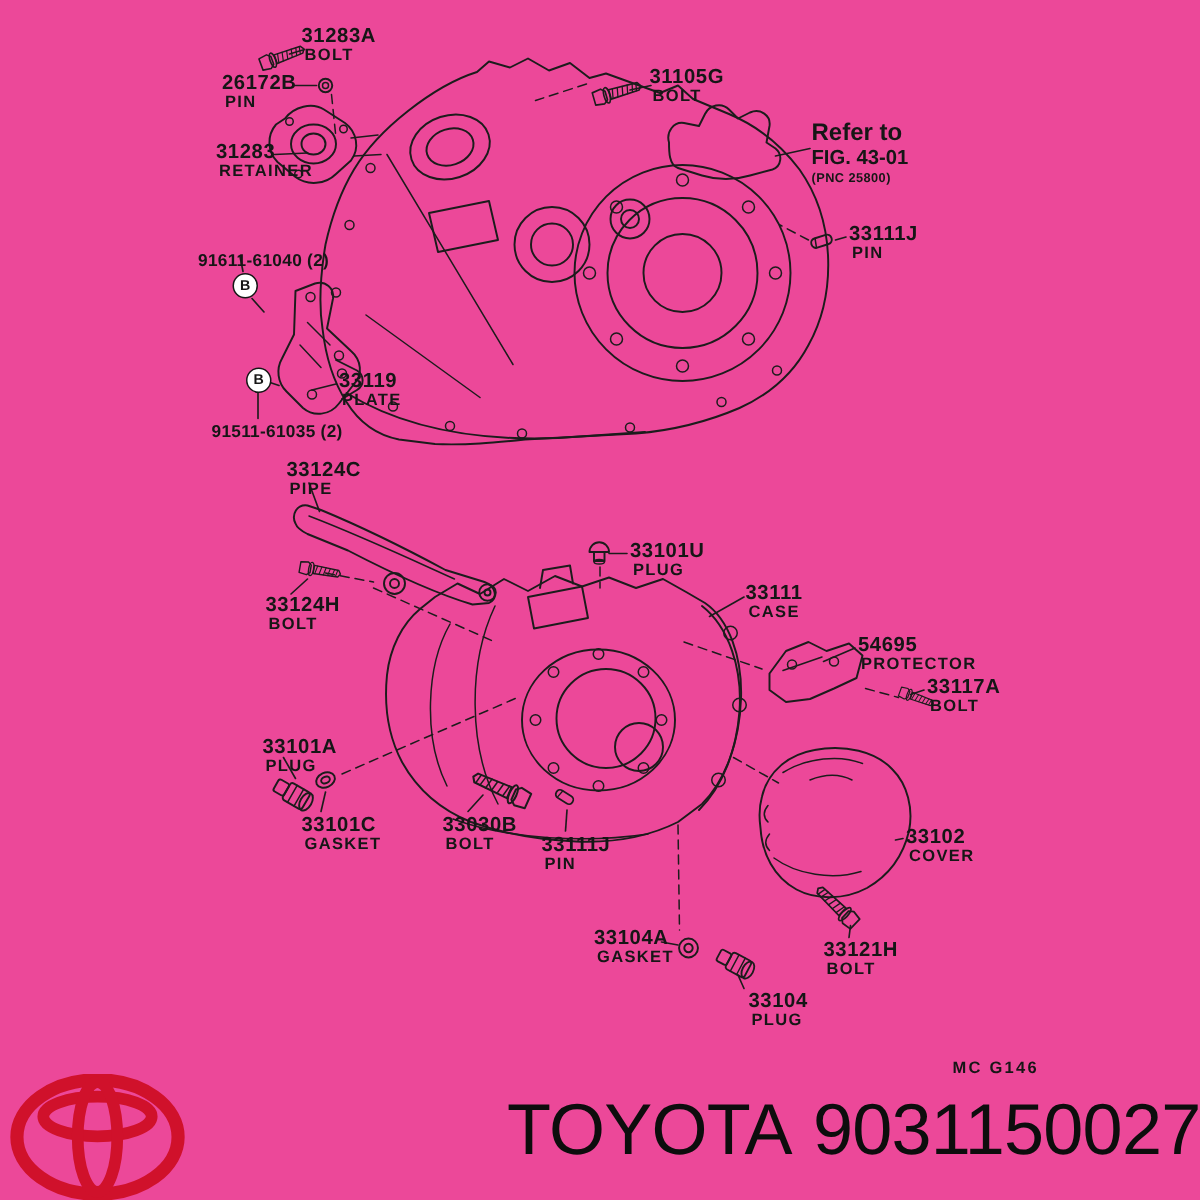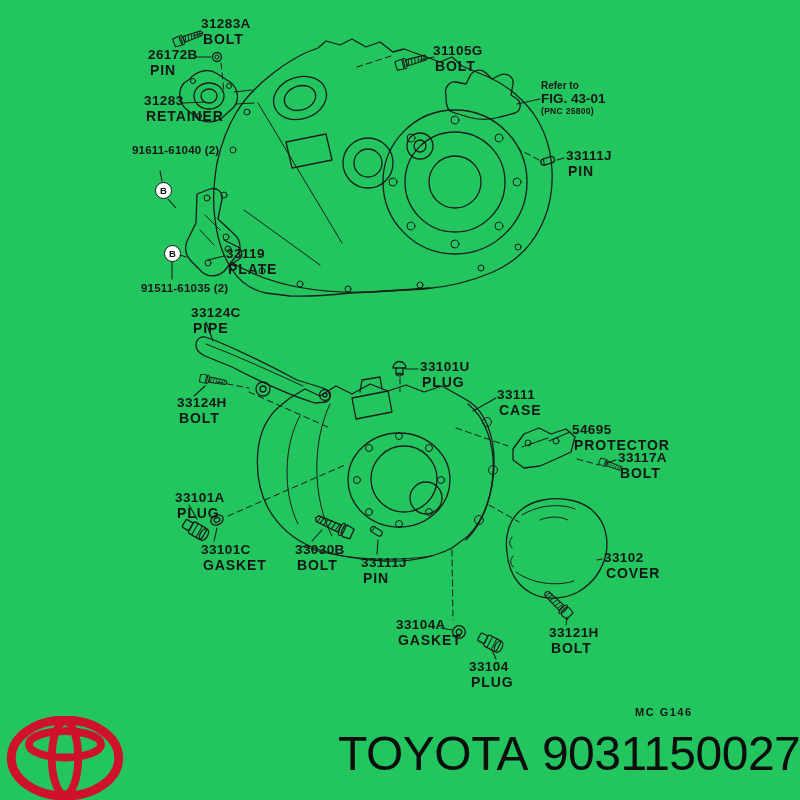--- a/index.html
+++ b/index.html
@@ -1,27 +1,27 @@
 <!DOCTYPE html>
 <html><head>
 <meta charset="utf-8">
 <style>
   html,body{margin:0;padding:0;background:#ffffff;}
-  #stage{position:relative;width:800px;height:800px;background:#22c55e;overflow:hidden;
+  #stage{position:relative;width:800px;height:800px;background:#ec4899;overflow:hidden;
          font-family:"Liberation Sans",sans-serif;color:#161616;}
   svg{position:absolute;left:0;top:0;}
   .plabel{position:absolute;white-space:nowrap;}
   .pnum{display:block;font-weight:bold;font-size:13.5px;line-height:1.05;letter-spacing:.4px;color:#161616;}
-  .pname{display:block;font-weight:bold;font-size:14px;line-height:1.15;letter-spacing:.9px;color:#161616;margin-left:2px;}
+  .pname{display:block;font-weight:bold;font-size:11px;line-height:1.15;letter-spacing:.9px;color:#161616;margin-left:2px;}
   .plabel.small .pnum{font-size:11.5px;letter-spacing:.2px;}
   .callout-b{position:absolute;width:15px;height:15px;border:1.6px solid #161616;border-radius:50%;
              display:flex;align-items:center;justify-content:center;
              font-size:9.5px;font-weight:bold;color:#161616;background:#fff;}
   .refer-note{position:absolute;left:541px;top:80px;}
-  .refer-l1{display:block;font-weight:bold;font-size:10px;line-height:1.15;}
+  .refer-l1{display:block;font-weight:bold;font-size:16px;line-height:1.15;}
   .refer-l2{display:block;font-weight:bold;font-size:13.5px;line-height:1.1;}
   .refer-l3{display:block;font-weight:bold;font-size:8.5px;line-height:1.2;letter-spacing:.3px;}
   .fig-code{position:absolute;left:635px;top:706px;font-weight:bold;font-size:11px;letter-spacing:1.5px;}
   .footer-text{position:absolute;left:338px;top:726px;font-size:48px;font-weight:400;
                letter-spacing:-.5px;color:#0d0d0d;white-space:nowrap;}
   .footer-text .num{margin-left:14px;}
   .logo-wrap{position:absolute;left:6px;top:716px;width:118px;height:84px;}
 </style>
 </head>
 <body>
@@ -272,21 +272,21 @@
     <span class="pname">BOLT</span>
   </div>
   <div class="plabel" style="left:148px;top:48px">
     <span class="pnum">26172B</span>
     <span class="pname">PIN</span>
   </div>
   <div class="plabel" style="left:144px;top:94px">
     <span class="pnum">31283</span>
     <span class="pname">RETAINER</span>
   </div>
-  <div class="plabel small" style="left:132px;top:144px">
+  <div class="plabel small" style="left:132px;top:168px">
     <span class="pnum">91611-61040 (2)</span>
   </div>
   <div class="plabel" style="left:226px;top:247px">
     <span class="pnum">33119</span>
     <span class="pname">PLATE</span>
   </div>
   <div class="plabel small" style="left:141px;top:282px">
     <span class="pnum">91511-61035 (2)</span>
   </div>
   <div class="plabel" style="left:433px;top:44px">
@@ -338,21 +338,21 @@
     <span class="pname">PIN</span>
   </div>
   <div class="plabel" style="left:604px;top:551px">
     <span class="pnum">33102</span>
     <span class="pname">COVER</span>
   </div>
   <div class="plabel" style="left:396px;top:618px">
     <span class="pnum">33104A</span>
     <span class="pname">GASKET</span>
   </div>
-  <div class="plabel" style="left:469px;top:660px">
+  <div class="plabel" style="left:499px;top:660px">
     <span class="pnum">33104</span>
     <span class="pname">PLUG</span>
   </div>
   <div class="plabel" style="left:549px;top:626px">
     <span class="pnum">33121H</span>
     <span class="pname">BOLT</span>
   </div>
 
   <div class="callout-b" style="left:155px;top:182px">
     <span>B</span>

